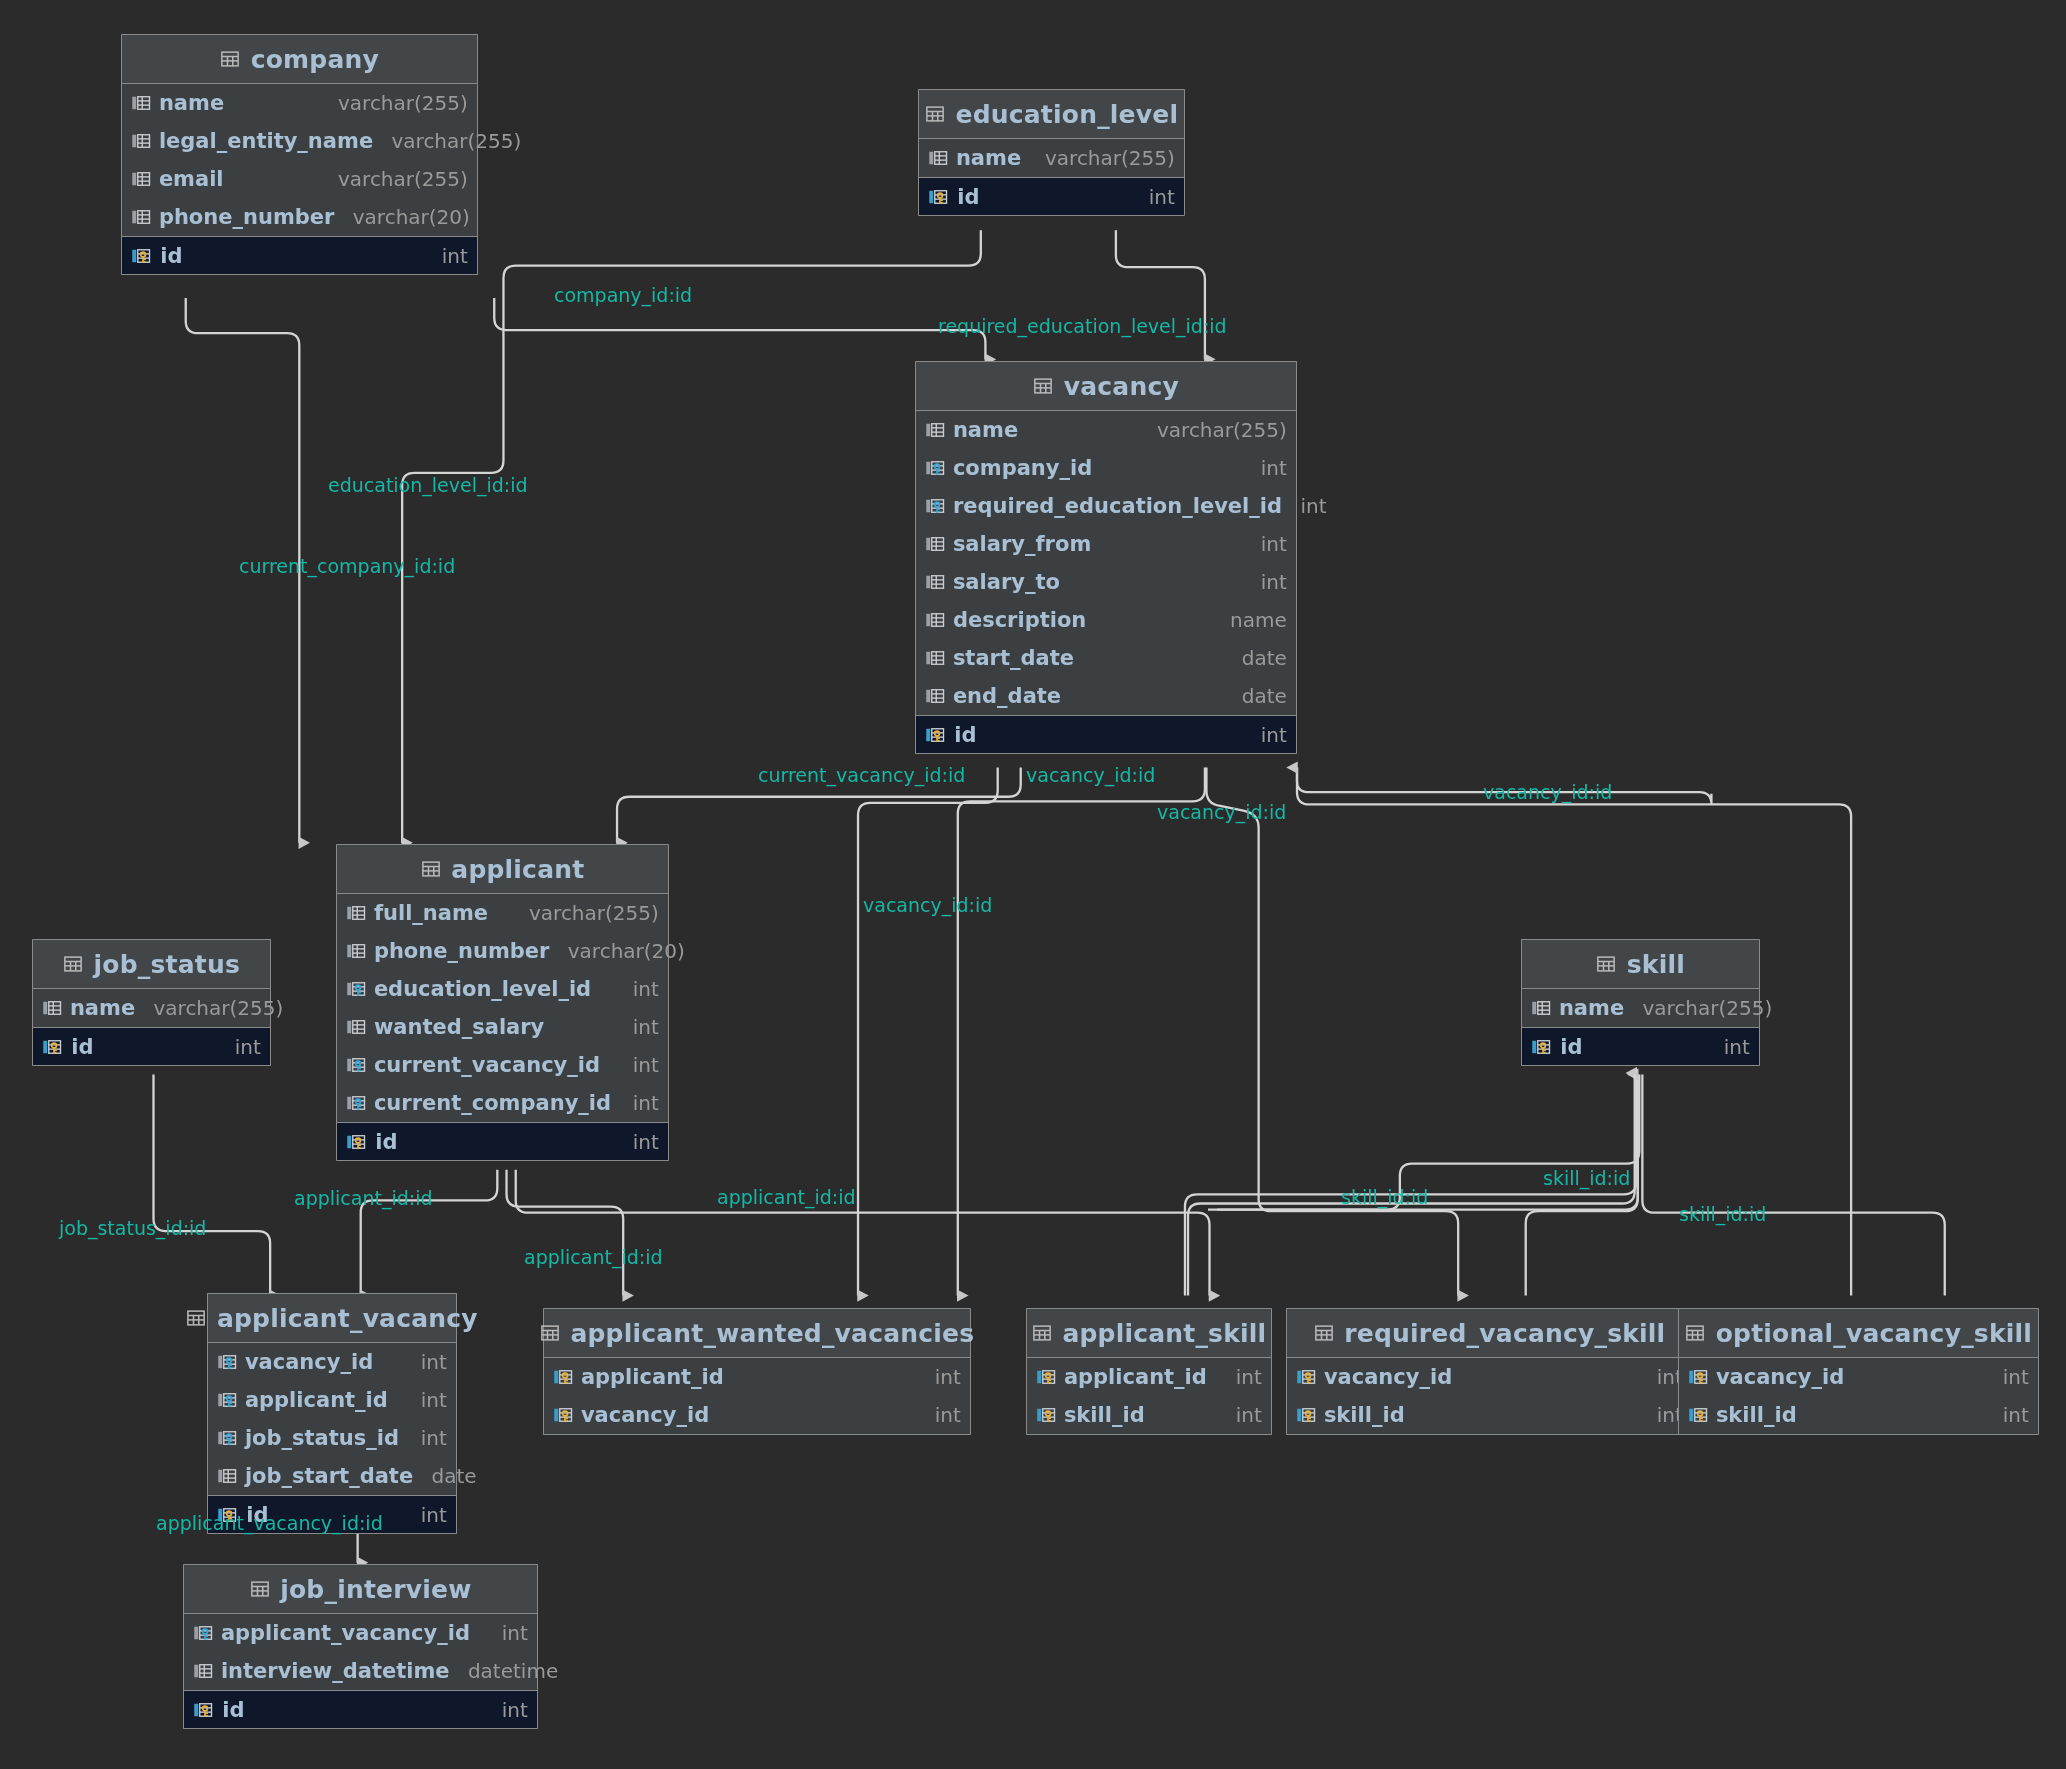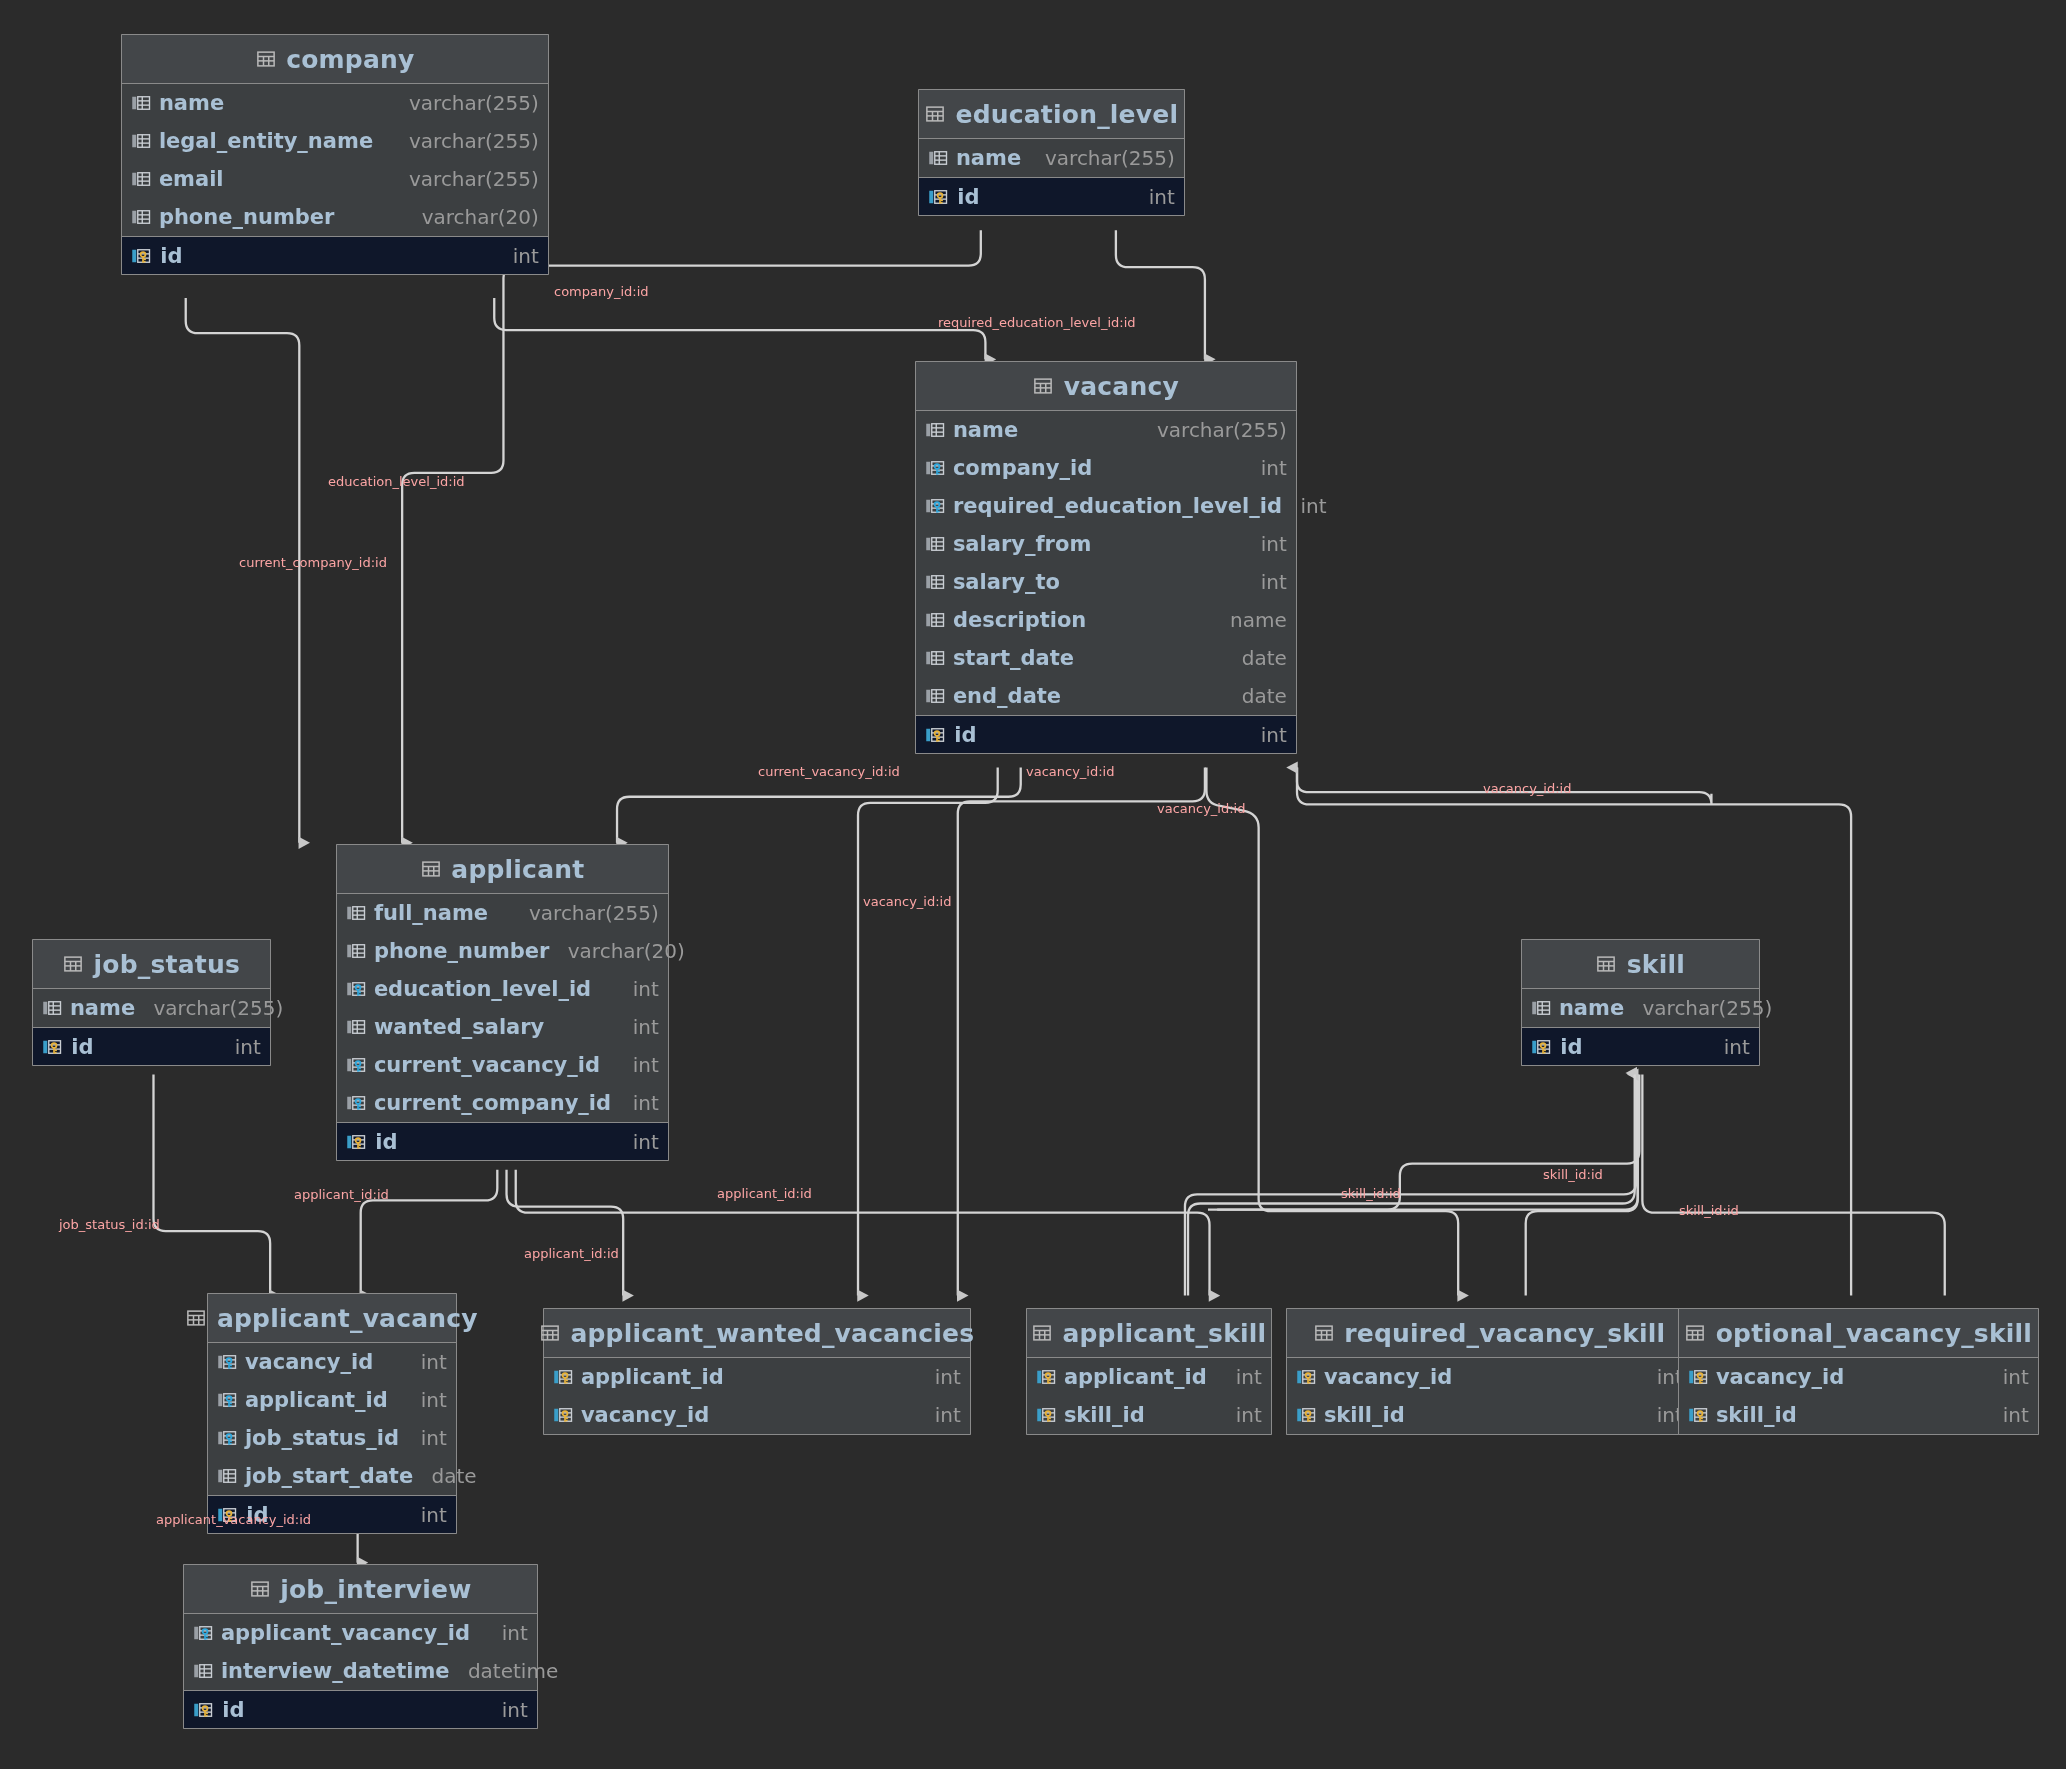--- a/index.html
+++ b/index.html
@@ -104,22 +104,22 @@
   .icon {
     display: inline-block;
     flex: 0 0 auto;
     line-height: 0;
   }
   .icon svg { display: block; }
 
   
   .rel-label {
     position: absolute;
-    color: #fca5a5;
-    font-size: 13px;
+    color: #14b8a6;
+    font-size: 19px;
     white-space: nowrap;
     font-family: "DejaVu Sans", "Liberation Sans", sans-serif;
   }
 </style>
 </head>
 <body>
 
 <div id="canvas">
 
   <svg id="edges" viewBox="0 0 2692 2306" xmlns="http://www.w3.org/2000/svg">
@@ -170,21 +170,21 @@
 
       <path d="M2534 1688 L2534 1596 Q2534 1580 2518 1580 L2156 1580 Q2140 1580 2140 1564 L2140 1400" marker-end="none"></path>
 
       <path d="M1548 1688 L1548 1584 Q1548 1568 1564 1568 L2114 1568 Q2130 1568 2130 1552 L2130 1400" marker-end="none"></path>
 
       <path d="M466 1952 L466 1978 Q466 1994 466 2010 L466 2036"></path>
     </g>
   </svg>
 
   <div id="tables">
-      <div class="tbl" style="left: 121px; top: 34px; width: 428px;">
+      <div class="tbl" style="left: 121px; top: 34px; width: 357px;">
         <div class="tbl-head">
           <span class="icon">
             <svg width="20" height="20" viewBox="0 0 16 16">
               <rect x="1.5" y="2.5" width="13" height="11" fill="none" stroke="#b9b9b9" stroke-width="1.2"></rect>
               <line x1="1.5" y1="6" x2="14.5" y2="6" stroke="#b9b9b9" stroke-width="1.2"></line>
               <line x1="1.5" y1="9.5" x2="14.5" y2="9.5" stroke="#b9b9b9" stroke-width="1.2"></line>
               <line x1="6" y1="6" x2="6" y2="13.5" stroke="#b9b9b9" stroke-width="1.2"></line>
               <line x1="10.2" y1="6" x2="10.2" y2="13.5" stroke="#b9b9b9" stroke-width="1.2"></line>
             </svg>
           </span>

